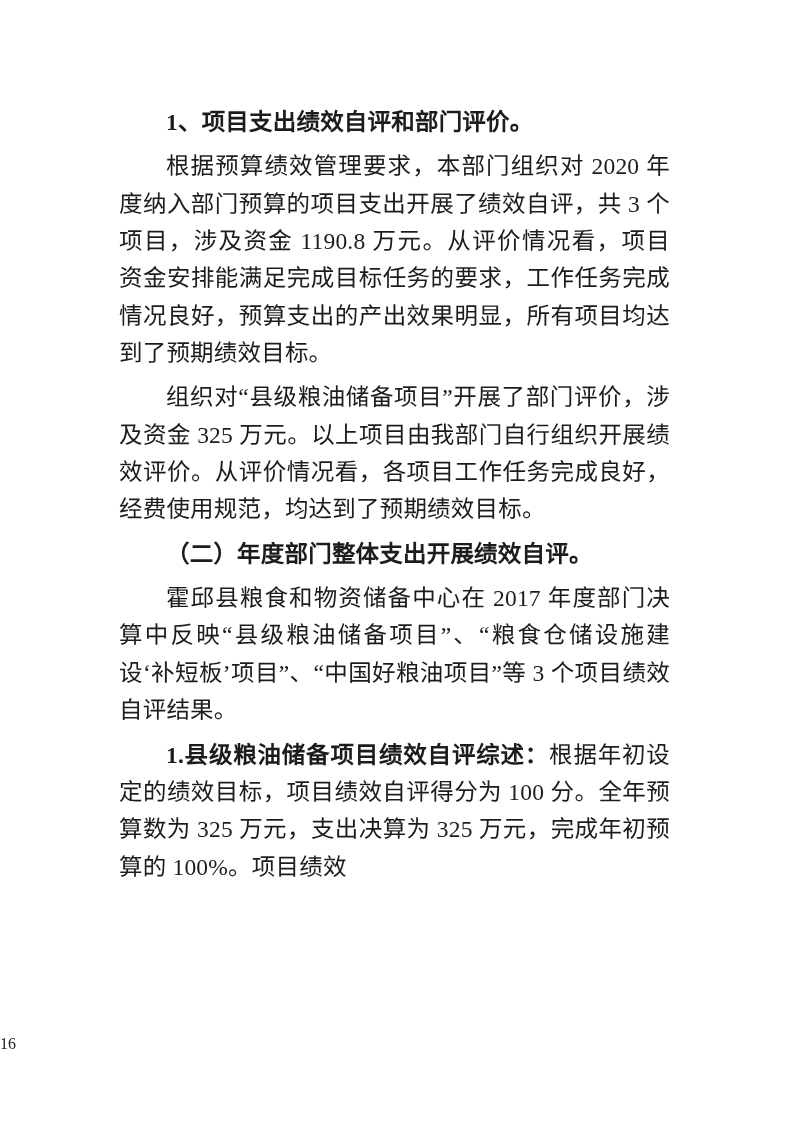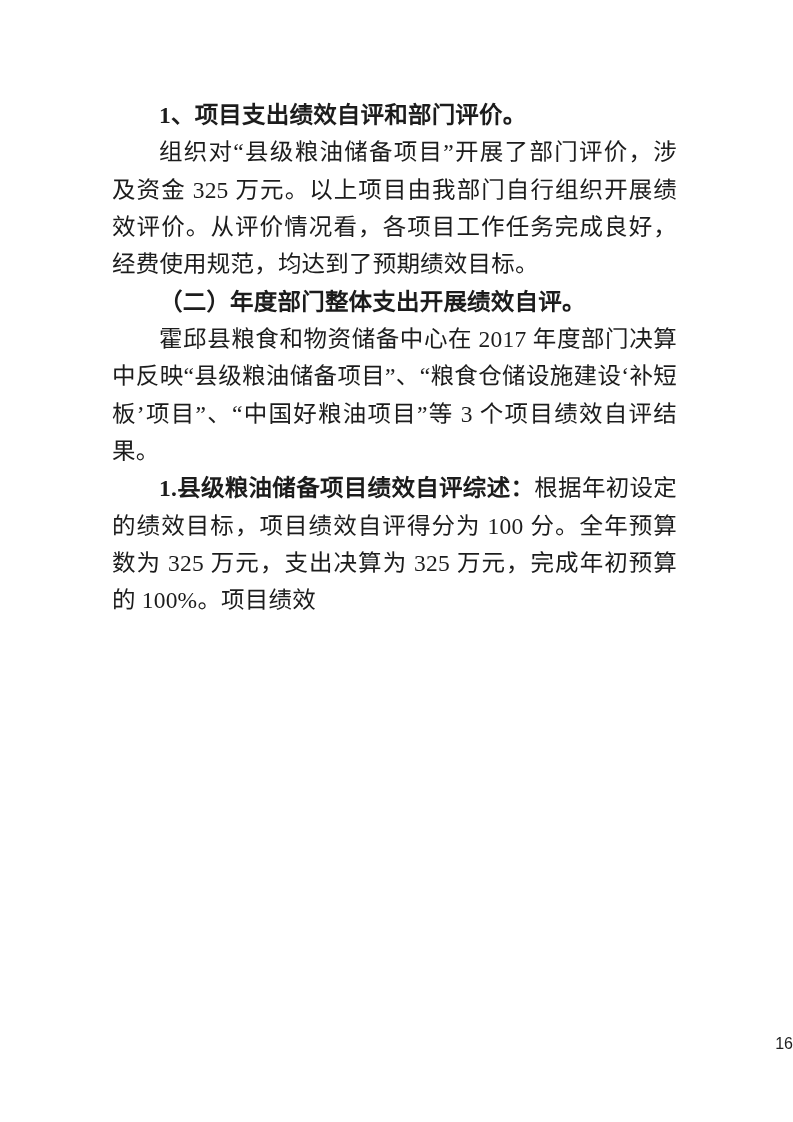--- a/index.html
+++ b/index.html
@@ -22,46 +22,47 @@
     top: 97px;
     width: 565px;
     font-family: "Liberation Serif", "DejaVu Serif", serif;
     font-size: 23.5px;
     line-height: 37.35px;
     text-align: justify;
     text-justify: inter-ideograph;
     letter-spacing: 0.2px;
   }
   .content p {
-    margin: 0;
+    margin: 7px;
     padding: 0;
     text-indent: 2em;
   }
   .heading {
     font-weight: 700;
   }
   .lead {
     font-weight: 700;
   }
   .footer {
     position: absolute;
     left: 0;
     top: 1035px;
     width: 100%;
-    text-align: right;
-    font-family: Liberation Sans, sans-serif;
+    text-align: left;
+    font-family: Liberation Serif, serif;
     font-size: 16px;
     color: #222222;
   }
 </style>
 </head>
 <body>
 
 <div class="page">
   <div class="content">
     <p class="heading">1、项目支出绩效自评和部门评价。</p>
+    <p class="body">根据预算绩效管理要求，本部门组织对 2020 年度纳入部门预算的项目支出开展了绩效自评，共 3 个项目，涉及资金 1190.8 万元。从评价情况看，项目资金安排能满足完成目标任务的要求，工作任务完成情况良好，预算支出的产出效果明显，所有项目均达到了预期绩效目标。</p>
     <p class="body">组织对“县级粮油储备项目”开展了部门评价，涉及资金 325 万元。以上项目由我部门自行组织开展绩效评价。从评价情况看，各项目工作任务完成良好，经费使用规范，均达到了预期绩效目标。</p>
     <p class="heading">（二）年度部门整体支出开展绩效自评。</p>
     <p class="body">霍邱县粮食和物资储备中心在 2017 年度部门决算中反映“县级粮油储备项目”、“粮食仓储设施建设‘补短板’项目”、“中国好粮油项目”等 3 个项目绩效自评结果。</p>
     <p class="body"><span class="lead">1.县级粮油储备项目绩效自评综述：</span><span>根据年初设定的绩效目标，项目绩效自评得分为 100 分。全年预算数为 325 万元，支出决算为 325 万元，完成年初预算的 100%。项目绩效</span></p>
   </div>
   <div class="footer">16</div>
 </div>
 
 </body></html>

